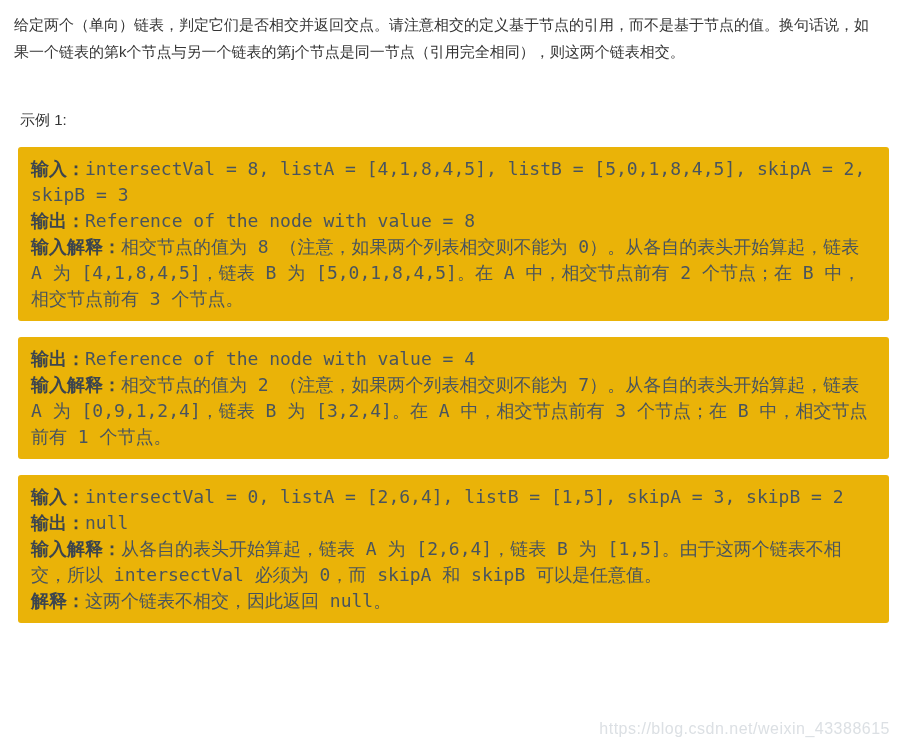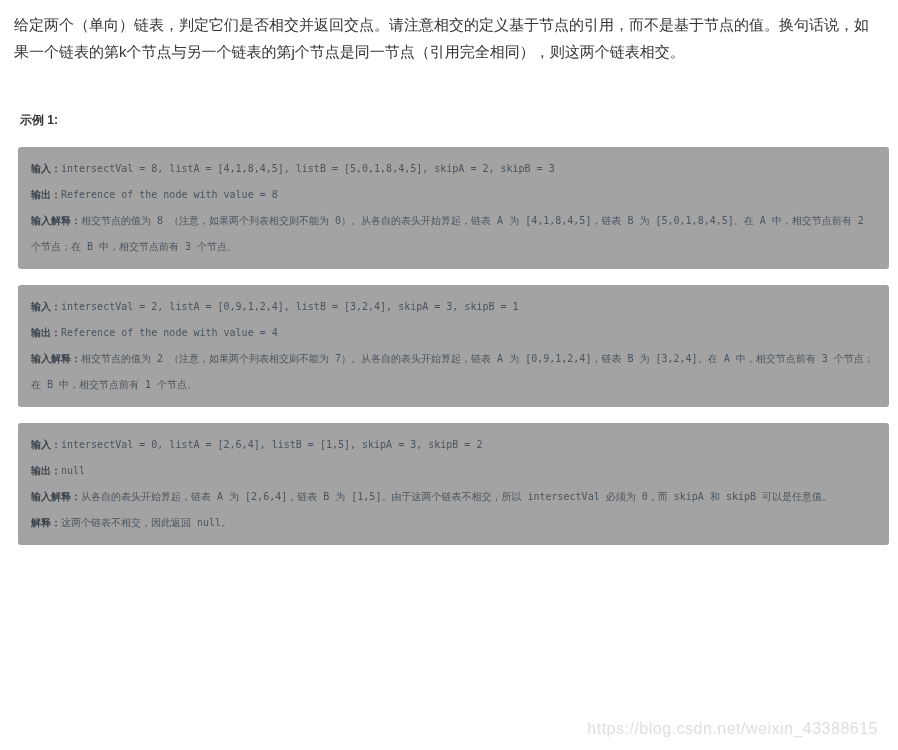--- a/index.html
+++ b/index.html
@@ -18,62 +18,62 @@
     padding: 11px 0 0 14px;
   }
   .desc {
     margin: 0 24px 0 0;
     font-size: 15px;
     line-height: 27px;
     color: #333333;
   }
   .example-heading {
     margin: 44px 0 0 6px;
-    font-size: 12px;
+    font-size: 15px;
     line-height: 22px;
-    font-weight: bold;
+    font-weight: normal;
     color: #333333;
   }
   .example-block {
     margin: 16px 9px 0 4px;
-    background: #a3a3a3;
+    background: #eab308;
     border-radius: 3px;
     padding: 9px 13px;
     font-family: "DejaVu Sans Mono", monospace;
-    font-size: 10px;
+    font-size: 18px;
     line-height: 26px;
     color: #49545e;
   }
   .example-block .row {
     white-space: pre-wrap;
     word-break: break-word;
   }
   .example-block b {
     font-weight: bold;
     color: #3c454e;
   }
   .watermark {
     position: absolute;
     top: 720px;
-    right: 20px;
+    right: 8px;
     font-size: 16px;
     color: #dce0e4;
     letter-spacing: 0.5px;
     pointer-events: none;
   }
 </style>
 </head>
 <body>
 
 <div class="page">
 
   <p class="desc">给定两个（单向）链表，判定它们是否相交并返回交点。请注意相交的定义基于节点的引用，而不是基于节点的值。换句话说，如果一个链表的第k个节点与另一个链表的第j个节点是同一节点（引用完全相同），则这两个链表相交。</p>
 
   <p class="example-heading">示例 1:</p>
   <pre class="example-block"><div class="row"><b>输入：</b><span>intersectVal = 8, listA = [4,1,8,4,5], listB = [5,0,1,8,4,5], skipA = 2, skipB = 3</span></div><div class="row"><b>输出：</b><span>Reference of the node with value = 8</span></div><div class="row"><b>输入解释：</b><span>相交节点的值为 8 （注意，如果两个列表相交则不能为 0）。从各自的表头开始算起，链表 A 为 [4,1,8,4,5]，链表 B 为 [5,0,1,8,4,5]。在 A 中，相交节点前有 2 个节点；在 B 中，相交节点前有 3 个节点。</span></div></pre>
 
-  <pre class="example-block"><div class="row"><b>输入：</b><span>intersectVal = 2, listA = [0,9,1,2,4], listB = [3,2,4], skipA = 3, skipB = 1</span></div><div class="row"><b>输出：</b><span>Reference of the node with value = 4</span></div><div class="row"><b>输入解释：</b><span>相交节点的值为 2 （注意，如果两个列表相交则不能为 7）。从各自的表头开始算起，链表 A 为 [0,9,1,2,4]，链表 B 为 [3,2,4]。在 A 中，相交节点前有 3 个节点；在 B 中，相交节点前有 1 个节点。</span></div></pre>
+  <pre class="example-block"><div class="row"><b>输出：</b><span>Reference of the node with value = 4</span></div><div class="row"><b>输入解释：</b><span>相交节点的值为 2 （注意，如果两个列表相交则不能为 7）。从各自的表头开始算起，链表 A 为 [0,9,1,2,4]，链表 B 为 [3,2,4]。在 A 中，相交节点前有 3 个节点；在 B 中，相交节点前有 1 个节点。</span></div></pre>
 
   <pre class="example-block"><div class="row"><b>输入：</b><span>intersectVal = 0, listA = [2,6,4], listB = [1,5], skipA = 3, skipB = 2</span></div><div class="row"><b>输出：</b><span>null</span></div><div class="row"><b>输入解释：</b><span>从各自的表头开始算起，链表 A 为 [2,6,4]，链表 B 为 [1,5]。由于这两个链表不相交，所以 intersectVal 必须为 0，而 skipA 和 skipB 可以是任意值。</span></div><div class="row"><b>解释：</b><span>这两个链表不相交，因此返回 null。</span></div></pre>
 
 </div>
 
 <div class="watermark">https://blog.csdn.net/weixin_43388615</div>
 
 </body></html>

